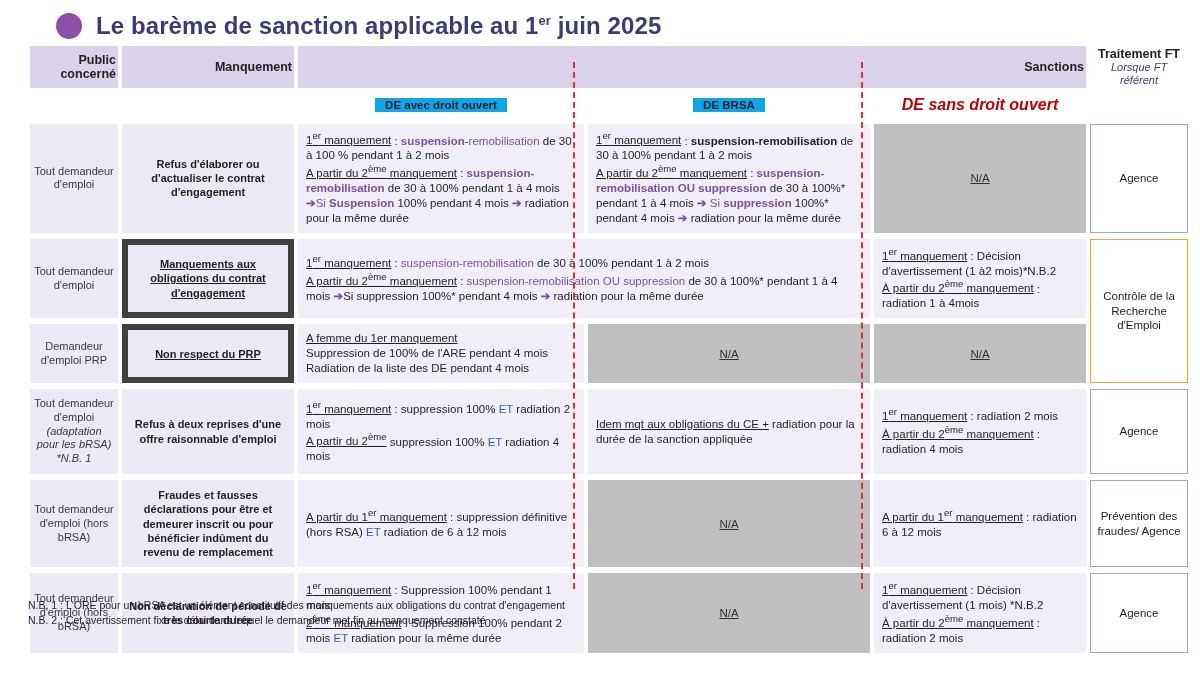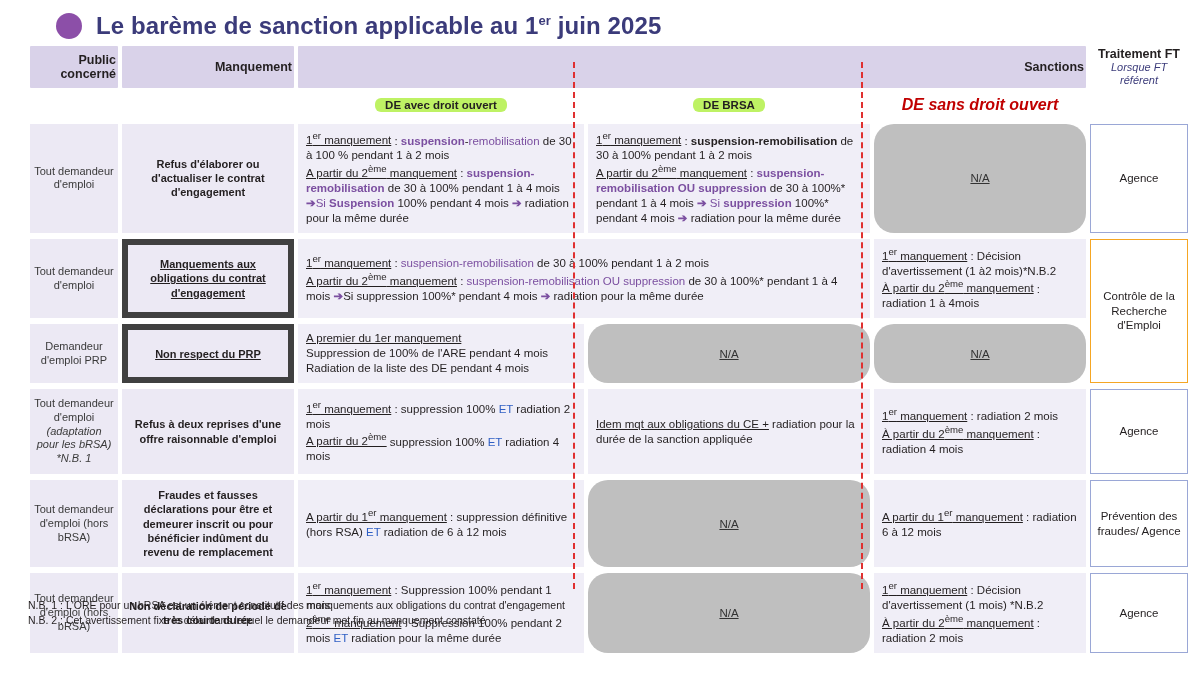--- a/index.html
+++ b/index.html
@@ -49,22 +49,22 @@
   }
   .hdr-sanctions{background:#d9d2e9;}
   .hdr-plain{background:#ffffff;margin-left:20px;}
   .hdr-treat{font-weight:bold;font-size:12.5px;text-align:center;line-height:1.15;}
   .hdr-treat-sub{font-size:11px;font-style:italic;color:#3b3b7a;font-weight:normal;}
 
   .subhdr{
     text-align:center;font-size:11.5px;font-weight:bold;padding:2px 0 4px 0;
   }
   .tag-yellow{
-    display:inline-block;background:#bef264;padding:1px 10px;
-    font-size:11.5px;font-weight:bold;color:#231f20;border-radius:6px;
+    display:inline-block;background:#0ea5e9;padding:1px 10px;
+    font-size:11.5px;font-weight:bold;color:#231f20;
   }
   .tag-italic{
     display:inline-block;font-style:italic;color:#c00000;font-size:16px;font-weight:bold;
   }
 
   .cell-pub{
     background:#ece9f4;text-align:center;font-size:11px;line-height:1.25;
     padding:8px 4px;color:#3a3a3a;
   }
   .cell-pub em{font-style:italic;}
@@ -73,21 +73,20 @@
     line-height:1.3;padding:8px 6px;color:#231f20;margin-top:40px;
   }
   .cell-manq.boxed{border:6px solid #404040;background:#ece9f4;text-decoration:underline;}
   .cell-txt{
     background:#f0eef7;font-size:11.5px;line-height:1.3;padding:7px 8px;
     color:#231f20;
   }
   .cell-na{
     background:#bfbfbf;text-align:center;font-size:11.5px;color:#333;
     padding:14px 4px;
-    border-radius:20px;
   }
   .cell-na u{text-decoration:underline;}
   .cell-treat{
     background:#ffffff;border:1.5px solid #9aa7d6;text-align:center;
     font-size:11.5px;line-height:1.25;padding:8px 4px;
   }
   .cell-treat.orange{border:1.5px solid #f5a623;}
   u{text-decoration:underline;}
   .purple{color:#7b4fa0;}
   .blue{color:#2f5fc4;}
@@ -187,21 +186,21 @@
           <u>1<sup>er</sup> manquement</u> : Décision d'avertissement (1 à2 mois)*N.B.2<br>
           <u>À partir du 2<sup>ème</sup> manquement</u> : radiation 1 à 4mois
         </td>
         <td class="cell-treat orange" rowspan="2">Contrôle de la Recherche d'Emploi</td>
       </tr>
 
       <tr>
         <td class="cell-pub">Demandeur d'emploi PRP</td>
         <td class="cell-manq boxed">Non respect du PRP</td>
         <td class="cell-txt">
-          <u>A premier du 1er manquement</u><br>
+          <u>A femme du 1er manquement</u><br>
           Suppression de 100% de l'ARE pendant 4 mois<br>
           Radiation de la liste des DE pendant 4 mois
         </td>
         <td class="cell-na"><u>N/A</u></td>
         <td class="cell-na"><u>N/A</u></td>
       </tr>
 
       <tr>
         <td class="cell-pub">
           Tout demandeur d'emploi<br><em>(adaptation pour les bRSA) *N.B. 1</em>

